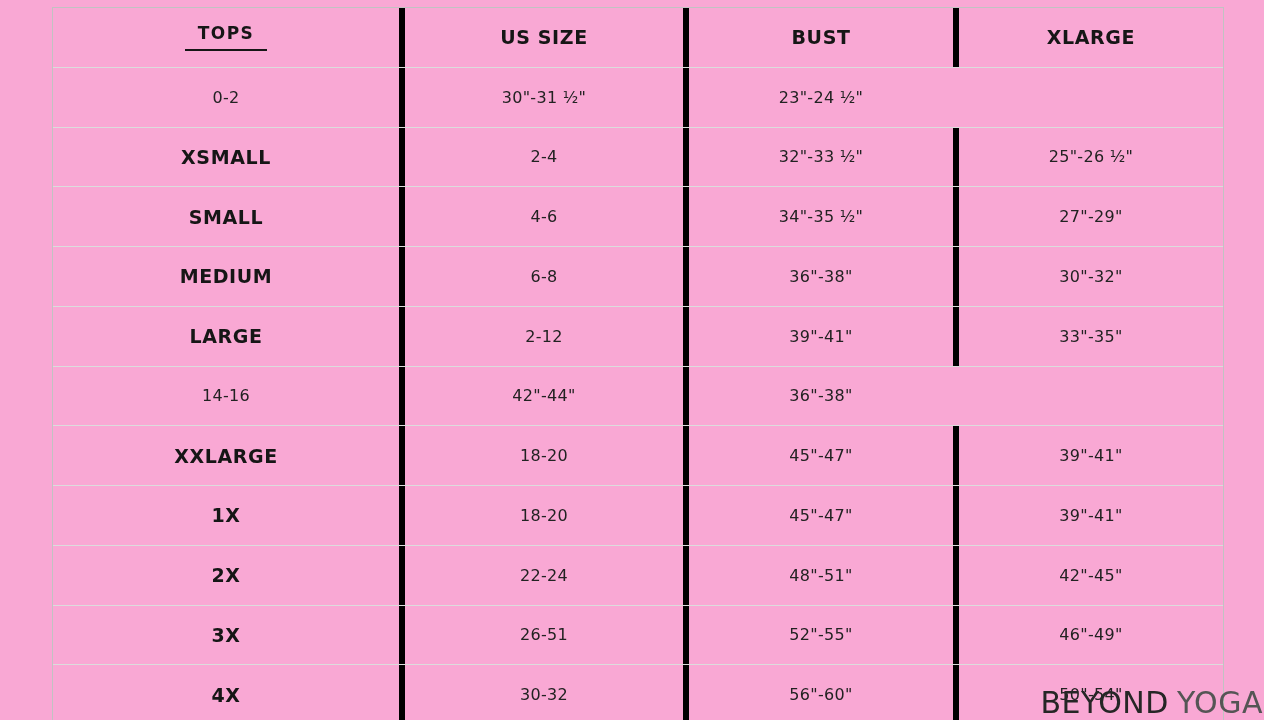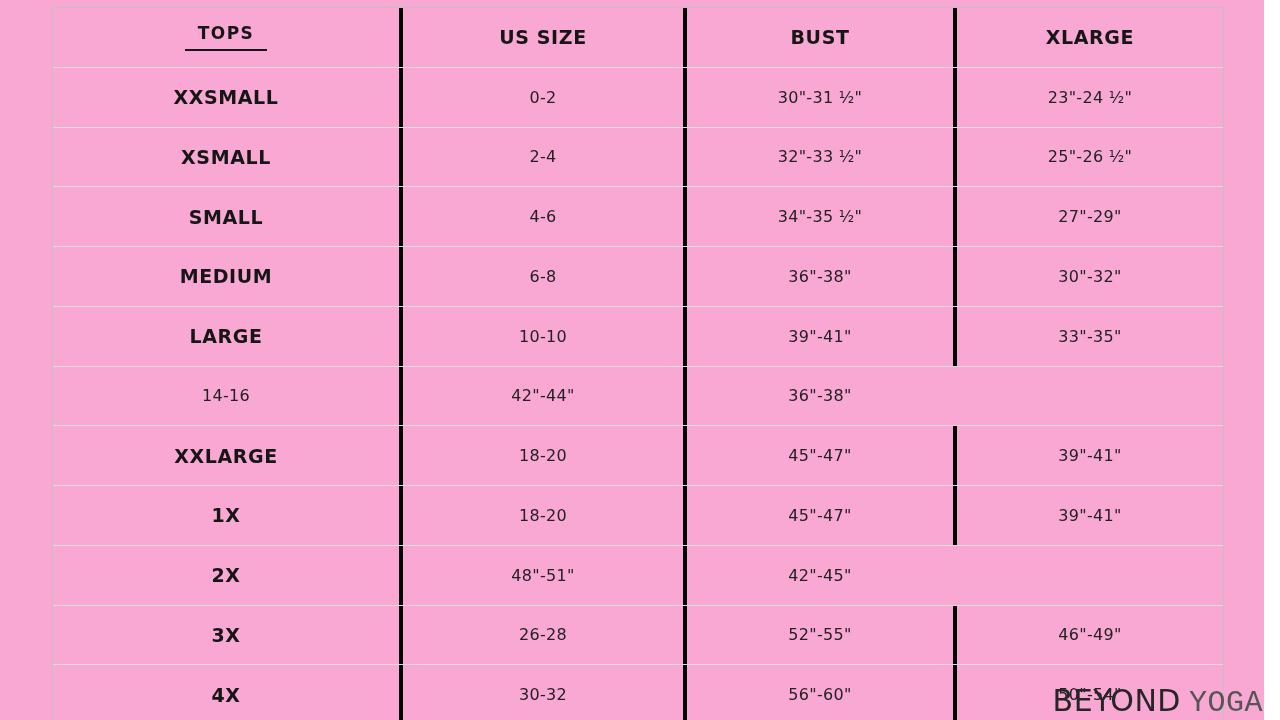--- a/index.html
+++ b/index.html
@@ -33,21 +33,21 @@
     border-top: 1px solid #dcdcdc;
   }
   .cell {
     display: flex;
     align-items: center;
     justify-content: center;
     box-sizing: border-box;
     overflow: hidden;
   }
   .cell + .cell {
-    border-left: 4px solid #000000;
+    border-left: 6px solid #000000;
   }
   .header-cell {
     font-weight: bold;
     font-size: 19px;
     letter-spacing: 0.6px;
     color: #161616;
   }
   .tops-label {
     font-weight: bold;
     font-size: 17px;
@@ -75,40 +75,38 @@
     line-height: 1;
     white-space: nowrap;
     letter-spacing: 0.5px;
   }
   .logo-primary {
     color: #262626;
   }
   .logo-secondary {
     color: #555555;
     margin-left: 8px;
-    font-family: Liberation Mono, monospace;
   }
 </style>
 </head>
 <body>
 
 <div class="page">
 
   <div class="size-table">
     <div class="row">
       <div class="cell header-cell">
         <span class="tops-label">TOPS</span>
       </div>
       <div class="cell header-cell">US SIZE</div>
       <div class="cell header-cell">BUST</div>
       <div class="cell header-cell">XLARGE</div>
     </div>
 
   <div class="row">
-        <div class="cell label-cell">XXSMALL</div>
         <div class="cell value-cell">0-2</div>
         <div class="cell value-cell">30"-31 ½"</div>
         <div class="cell value-cell">23"-24 ½"</div>
       </div>
       <div class="row">
         <div class="cell label-cell">XSMALL</div>
         <div class="cell value-cell">2-4</div>
         <div class="cell value-cell">32"-33 ½"</div>
         <div class="cell value-cell">25"-26 ½"</div>
       </div>
@@ -119,21 +117,21 @@
         <div class="cell value-cell">27"-29"</div>
       </div>
       <div class="row">
         <div class="cell label-cell">MEDIUM</div>
         <div class="cell value-cell">6-8</div>
         <div class="cell value-cell">36"-38"</div>
         <div class="cell value-cell">30"-32"</div>
       </div>
       <div class="row">
         <div class="cell label-cell">LARGE</div>
-        <div class="cell value-cell">10-10</div>
+        <div class="cell value-cell">2-12</div>
         <div class="cell value-cell">39"-41"</div>
         <div class="cell value-cell">33"-35"</div>
       </div>
       <div class="row">
         <div class="cell value-cell">14-16</div>
         <div class="cell value-cell">42"-44"</div>
         <div class="cell value-cell">36"-38"</div>
       </div>
       <div class="row">
         <div class="cell label-cell">XXLARGE</div>
@@ -142,26 +140,27 @@
         <div class="cell value-cell">39"-41"</div>
       </div>
       <div class="row">
         <div class="cell label-cell">1X</div>
         <div class="cell value-cell">18-20</div>
         <div class="cell value-cell">45"-47"</div>
         <div class="cell value-cell">39"-41"</div>
       </div>
       <div class="row">
         <div class="cell label-cell">2X</div>
+        <div class="cell value-cell">22-24</div>
         <div class="cell value-cell">48"-51"</div>
         <div class="cell value-cell">42"-45"</div>
       </div>
       <div class="row">
         <div class="cell label-cell">3X</div>
-        <div class="cell value-cell">26-28</div>
+        <div class="cell value-cell">26-51</div>
         <div class="cell value-cell">52"-55"</div>
         <div class="cell value-cell">46"-49"</div>
       </div>
       <div class="row">
         <div class="cell label-cell">4X</div>
         <div class="cell value-cell">30-32</div>
         <div class="cell value-cell">56"-60"</div>
         <div class="cell value-cell">50"-54"</div>
       </div>
     </div>

